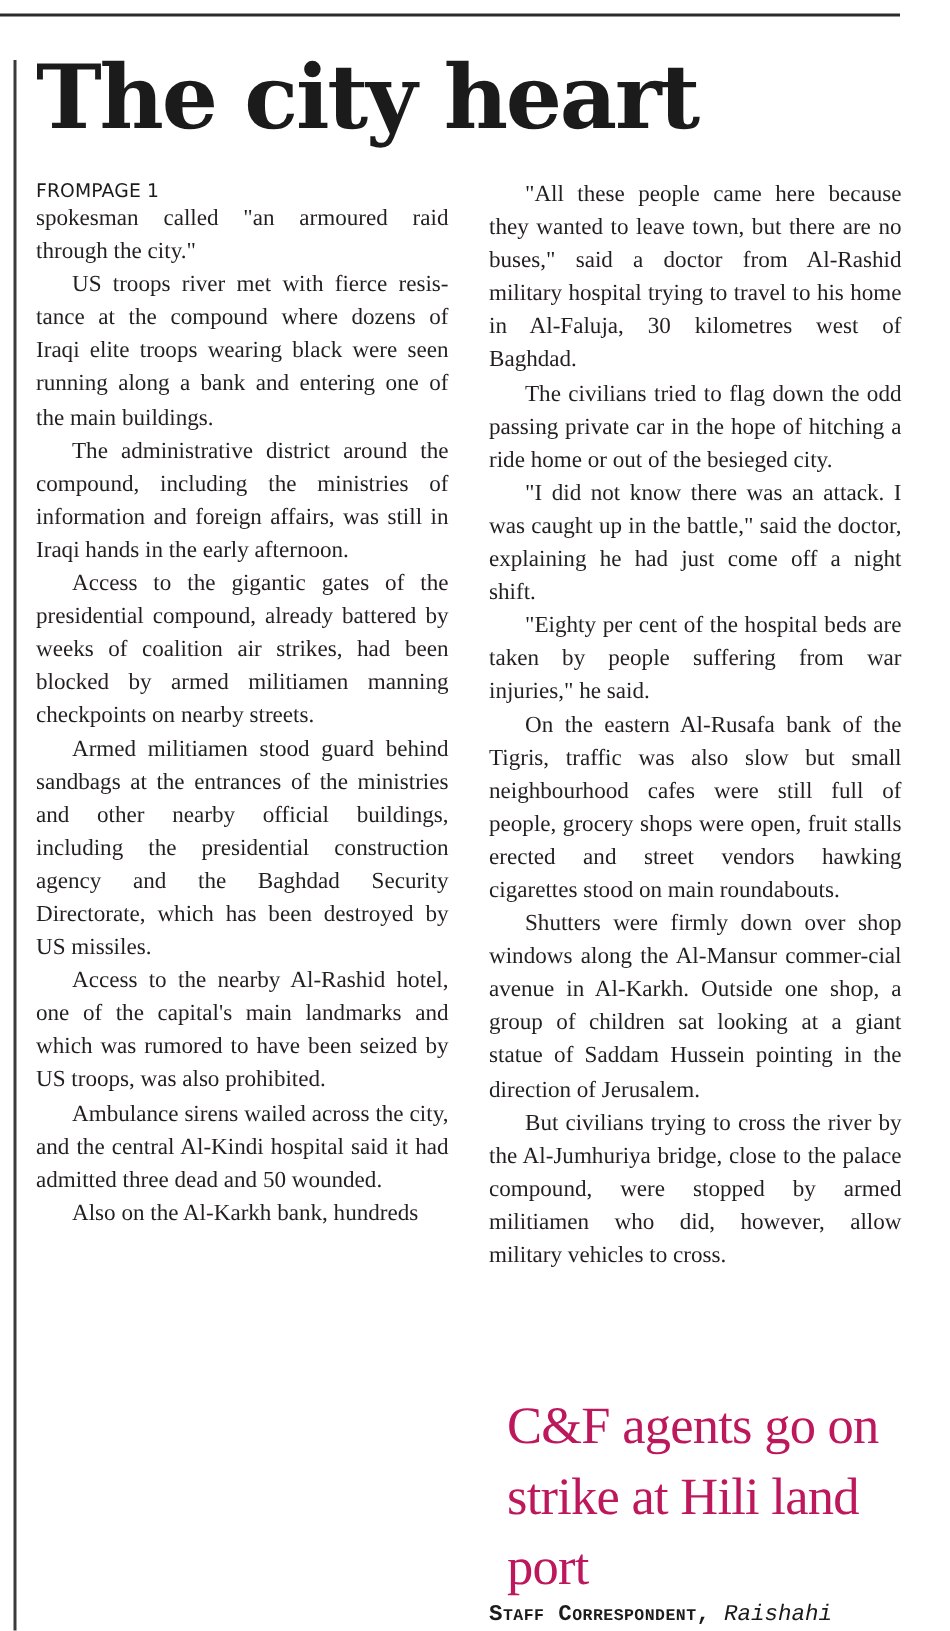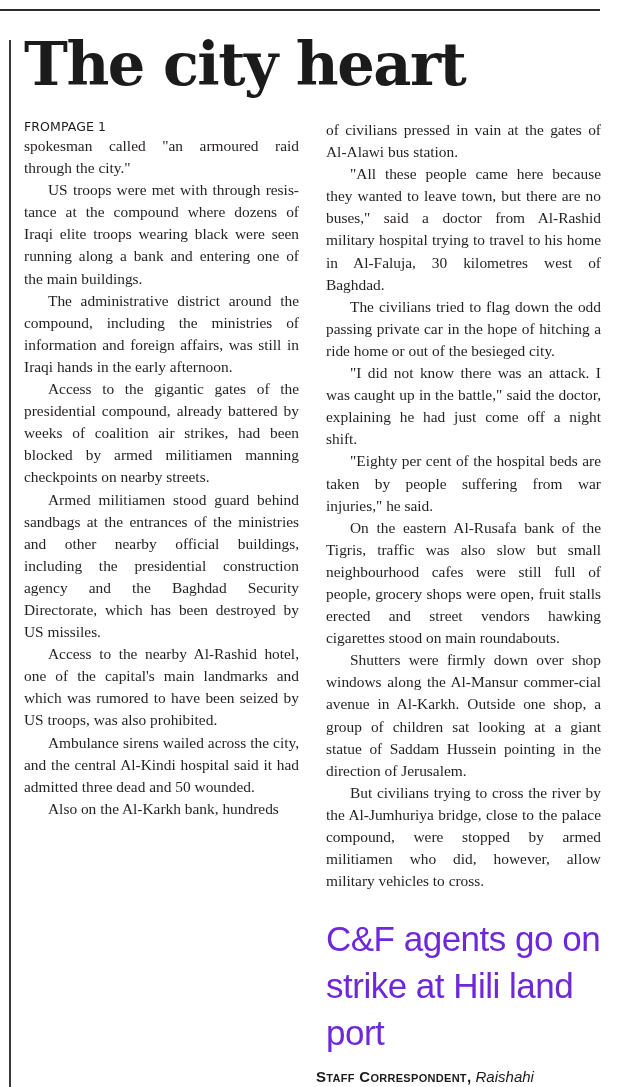--- a/index.html
+++ b/index.html
@@ -6,47 +6,46 @@
   body { width:633px; height:1087px; position:relative; overflow:hidden; color:#231f20; font-family:"DejaVu Serif", serif; }
   .top-rule { position:absolute; left:0; top:9px; width:600px; height:2px; background:#2b2b2b; }
   .left-rule { position:absolute; left:9px; top:40px; width:2px; height:1047px; background:#3a3a3a; }
   .headline { position:absolute; left:24px; top:30px; margin:0; font-family:"DejaVu Serif", serif; font-weight:bold; font-size:59px; line-height:70px; letter-spacing:-1.5px; color:#1b1b1b; white-space:nowrap; }
   .col { position:absolute; top:119px; width:275px; font-family:"Liberation Serif", serif; font-size:15.4px; line-height:22.1px; text-align:justify; color:#231f20; }
   .col-left { left:24px; }
   .col-right { left:326px; }
   .kicker { font-family:"DejaVu Sans", sans-serif; font-weight:normal; font-size:12.5px; line-height:15px; letter-spacing:0.1px; margin:0 0 1px 0; color:#1b1b1b; }
   .col p { margin:0; text-indent:24px; }
   .col p.noindent { text-indent:0; }
-  .headline2 { position:absolute; left:326px; top:915px; margin:0; width:280px; font-family:Liberation Sans, sans-serif; font-weight:normal; font-size:35px; line-height:47px; letter-spacing:-0.5px; color:#6d28d9; }
-  .byline { position:absolute; left:316px; top:1068px; font-family:Liberation Sans, sans-serif; font-size:15px; line-height:18px; color:#1b1b1b; white-space:nowrap; }
+  .headline2 { position:absolute; left:326px; top:915px; margin:12px; width:280px; font-family:Liberation Serif, serif; font-weight:normal; font-size:35px; line-height:47px; letter-spacing:-0.5px; color:#be185d; }
+  .byline { position:absolute; left:326px; top:1068px; font-family:Liberation Mono, monospace; font-size:15px; line-height:18px; color:#1b1b1b; white-space:nowrap; }
   .byline .role { font-weight:bold; font-variant:small-caps; letter-spacing:0.3px; }
   .byline .place { font-style:italic; }
 </style>
 </head>
 <body>
 
 <div class="top-rule"></div>
 <div class="left-rule"></div>
 
 <h1 class="headline">The city heart</h1>
 
 <div class="col col-left">
   <div class="kicker">FROMPAGE 1</div>
   <p class="noindent">spokesman called "an armoured raid through the city."</p>
-  <p>US troops were met with through resis-tance at the compound where dozens of Iraqi elite troops wearing black were seen running along a bank and entering one of the main buildings.</p>
+  <p>US troops river met with fierce resis-tance at the compound where dozens of Iraqi elite troops wearing black were seen running along a bank and entering one of the main buildings.</p>
   <p>The administrative district around the compound, including the ministries of information and foreign affairs, was still in Iraqi hands in the early afternoon.</p>
   <p>Access to the gigantic gates of the presidential compound, already battered by weeks of coalition air strikes, had been blocked by armed militiamen manning checkpoints on nearby streets.</p>
   <p>Armed militiamen stood guard behind sandbags at the entrances of the ministries and other nearby official buildings, including the presidential construction agency and the Baghdad Security Directorate, which has been destroyed by US missiles.</p>
   <p>Access to the nearby Al-Rashid hotel, one of the capital's main landmarks and which was rumored to have been seized by US troops, was also prohibited.</p>
   <p>Ambulance sirens wailed across the city, and the central Al-Kindi hospital said it had admitted three dead and 50 wounded.</p>
   <p>Also on the Al-Karkh bank, hundreds</p>
 </div>
 
 <div class="col col-right">
-  <p class="noindent">of civilians pressed in vain at the gates of Al-Alawi bus station.</p>
   <p>"All these people came here because they wanted to leave town, but there are no buses," said a doctor from Al-Rashid military hospital trying to travel to his home in Al-Faluja, 30 kilometres west of Baghdad.</p>
   <p>The civilians tried to flag down the odd passing private car in the hope of hitching a ride home or out of the besieged city.</p>
   <p>"I did not know there was an attack. I was caught up in the battle," said the doctor, explaining he had just come off a night shift.</p>
   <p>"Eighty per cent of the hospital beds are taken by people suffering from war injuries," he said.</p>
   <p>On the eastern Al-Rusafa bank of the Tigris, traffic was also slow but small neighbourhood cafes were still full of people, grocery shops were open, fruit stalls erected and street vendors hawking cigarettes stood on main roundabouts.</p>
   <p>Shutters were firmly down over shop windows along the Al-Mansur commer-cial avenue in Al-Karkh. Outside one shop, a group of children sat looking at a giant statue of Saddam Hussein pointing in the direction of Jerusalem.</p>
   <p>But civilians trying to cross the river by the Al-Jumhuriya bridge, close to the palace compound, were stopped by armed militiamen who did, however, allow military vehicles to cross.</p>
 </div>
 
 <h2 class="headline2">C&amp;F agents go on strike at Hili land port</h2>

